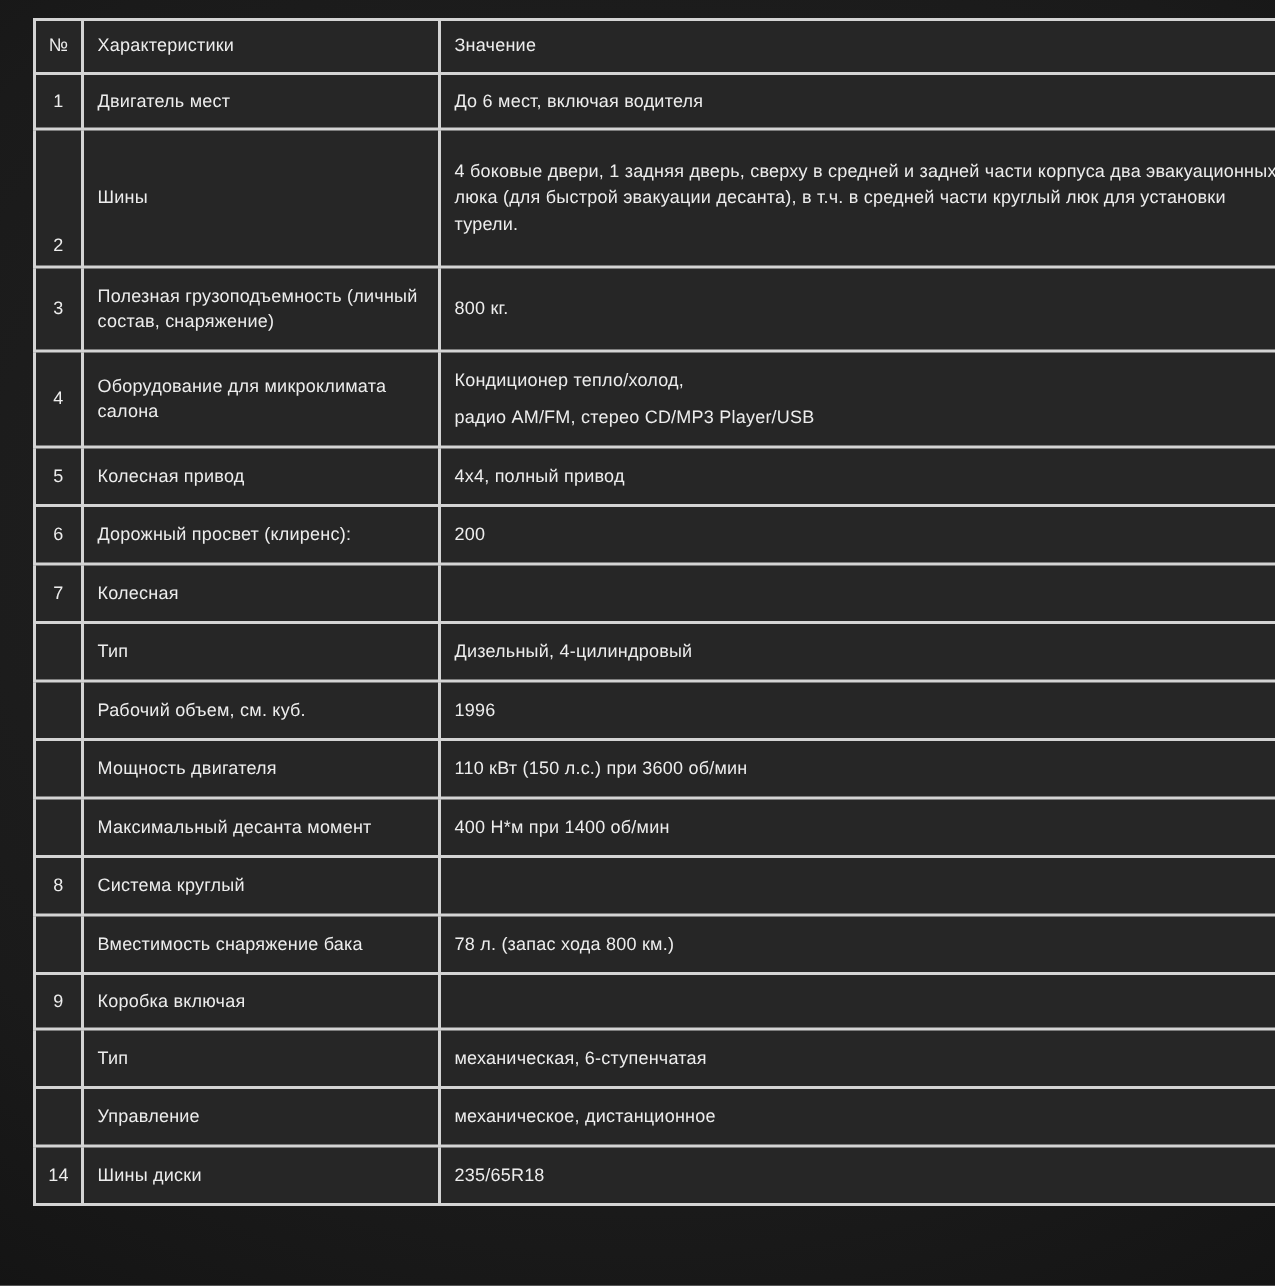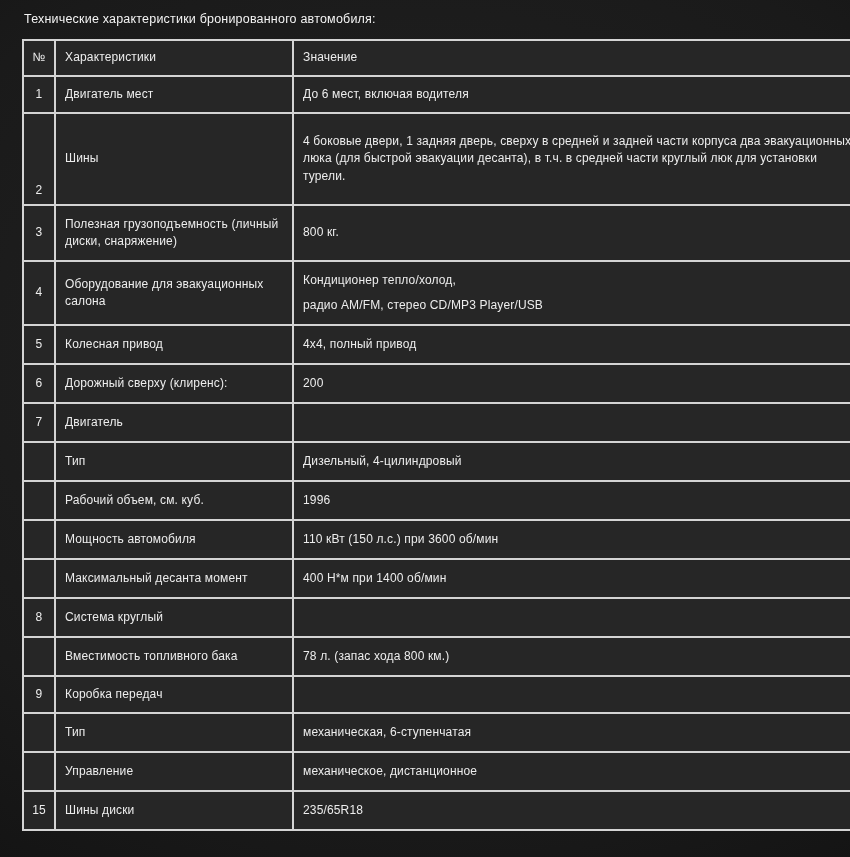--- a/index.html
+++ b/index.html
@@ -48,21 +48,20 @@
   tr.rh-92  { height: 92px; }
   tr.rh-56  { height: 56px; }
   tr.rh-64  { height: 64px; }
   td.num-low { vertical-align: bottom; padding-bottom: 13px; }
   .para + .para { margin-top: 7px; }
 </style>
 </head>
 <body>
 
 <div class="page">
-  <div class="title">Технические характеристики бронированного автомобиля:</div>
 
   <table class="specs">
     <thead>
       <tr class="hdr">
         <th class="col-num cell-num">№</th>
         <th class="col-char">Характеристики</th>
         <th class="col-val">Значение</th>
       </tr>
     </thead>
     <tbody>
@@ -71,91 +70,91 @@
         <td>Двигатель мест</td>
         <td>До 6 мест, включая водителя</td>
       </tr>
       <tr class="rh-92">
         <td class="cell-num num-low">2</td>
         <td>Шины</td>
         <td>4 боковые двери, 1 задняя дверь, сверху в средней и задней части корпуса два эвакуационных люка (для быстрой эвакуации десанта), в т.ч.  в средней части круглый люк для установки турели.</td>
       </tr>
       <tr class="rh-56">
         <td class="cell-num">3</td>
-        <td>Полезная грузоподъемность (личный диски, снаряжение)</td>
+        <td>Полезная грузоподъемность (личный состав, снаряжение)</td>
         <td>800 кг.</td>
       </tr>
       <tr class="rh-64">
         <td class="cell-num">4</td>
-        <td>Оборудование для эвакуационных салона</td>
+        <td>Оборудование для микроклимата салона</td>
         <td>
           <div class="para">Кондиционер тепло/холод,</div>
           <div class="para">радио AM/FM, стерео CD/MP3 Player/USB</div>
         </td>
       </tr>
       <tr>
         <td class="cell-num">5</td>
         <td>Колесная привод</td>
         <td>4x4, полный привод</td>
       </tr>
       <tr>
         <td class="cell-num">6</td>
-        <td>Дорожный сверху (клиренс):</td>
+        <td>Дорожный просвет (клиренс):</td>
         <td>200</td>
       </tr>
       <tr>
         <td class="cell-num">7</td>
-        <td>Двигатель</td>
+        <td>Колесная</td>
         <td></td>
       </tr>
       <tr>
         <td class="cell-num"></td>
         <td>Тип</td>
         <td>Дизельный, 4-цилиндровый</td>
       </tr>
       <tr>
         <td class="cell-num"></td>
         <td>Рабочий объем, см. куб.</td>
         <td>1996</td>
       </tr>
       <tr>
         <td class="cell-num"></td>
-        <td>Мощность автомобиля</td>
+        <td>Мощность двигателя</td>
         <td>110 кВт (150 л.с.) при 3600 об/мин</td>
       </tr>
       <tr>
         <td class="cell-num"></td>
         <td>Максимальный десанта момент</td>
         <td>400 Н*м при 1400 об/мин</td>
       </tr>
       <tr>
         <td class="cell-num">8</td>
         <td>Система круглый</td>
         <td></td>
       </tr>
       <tr>
         <td class="cell-num"></td>
-        <td>Вместимость топливного бака</td>
+        <td>Вместимость снаряжение бака</td>
         <td>78 л. (запас хода 800 км.)</td>
       </tr>
       <tr class="rh-37">
         <td class="cell-num">9</td>
-        <td>Коробка передач</td>
+        <td>Коробка включая</td>
         <td></td>
       </tr>
       <tr>
         <td class="cell-num"></td>
         <td>Тип</td>
         <td>механическая, 6-ступенчатая</td>
       </tr>
       <tr>
         <td class="cell-num"></td>
         <td>Управление</td>
         <td>механическое, дистанционное</td>
       </tr>
       <tr>
-        <td class="cell-num">15</td>
+        <td class="cell-num">14</td>
         <td>Шины диски</td>
         <td>235/65R18</td>
       </tr>
     </tbody>
   </table>
 </div>
 
 </body></html>

